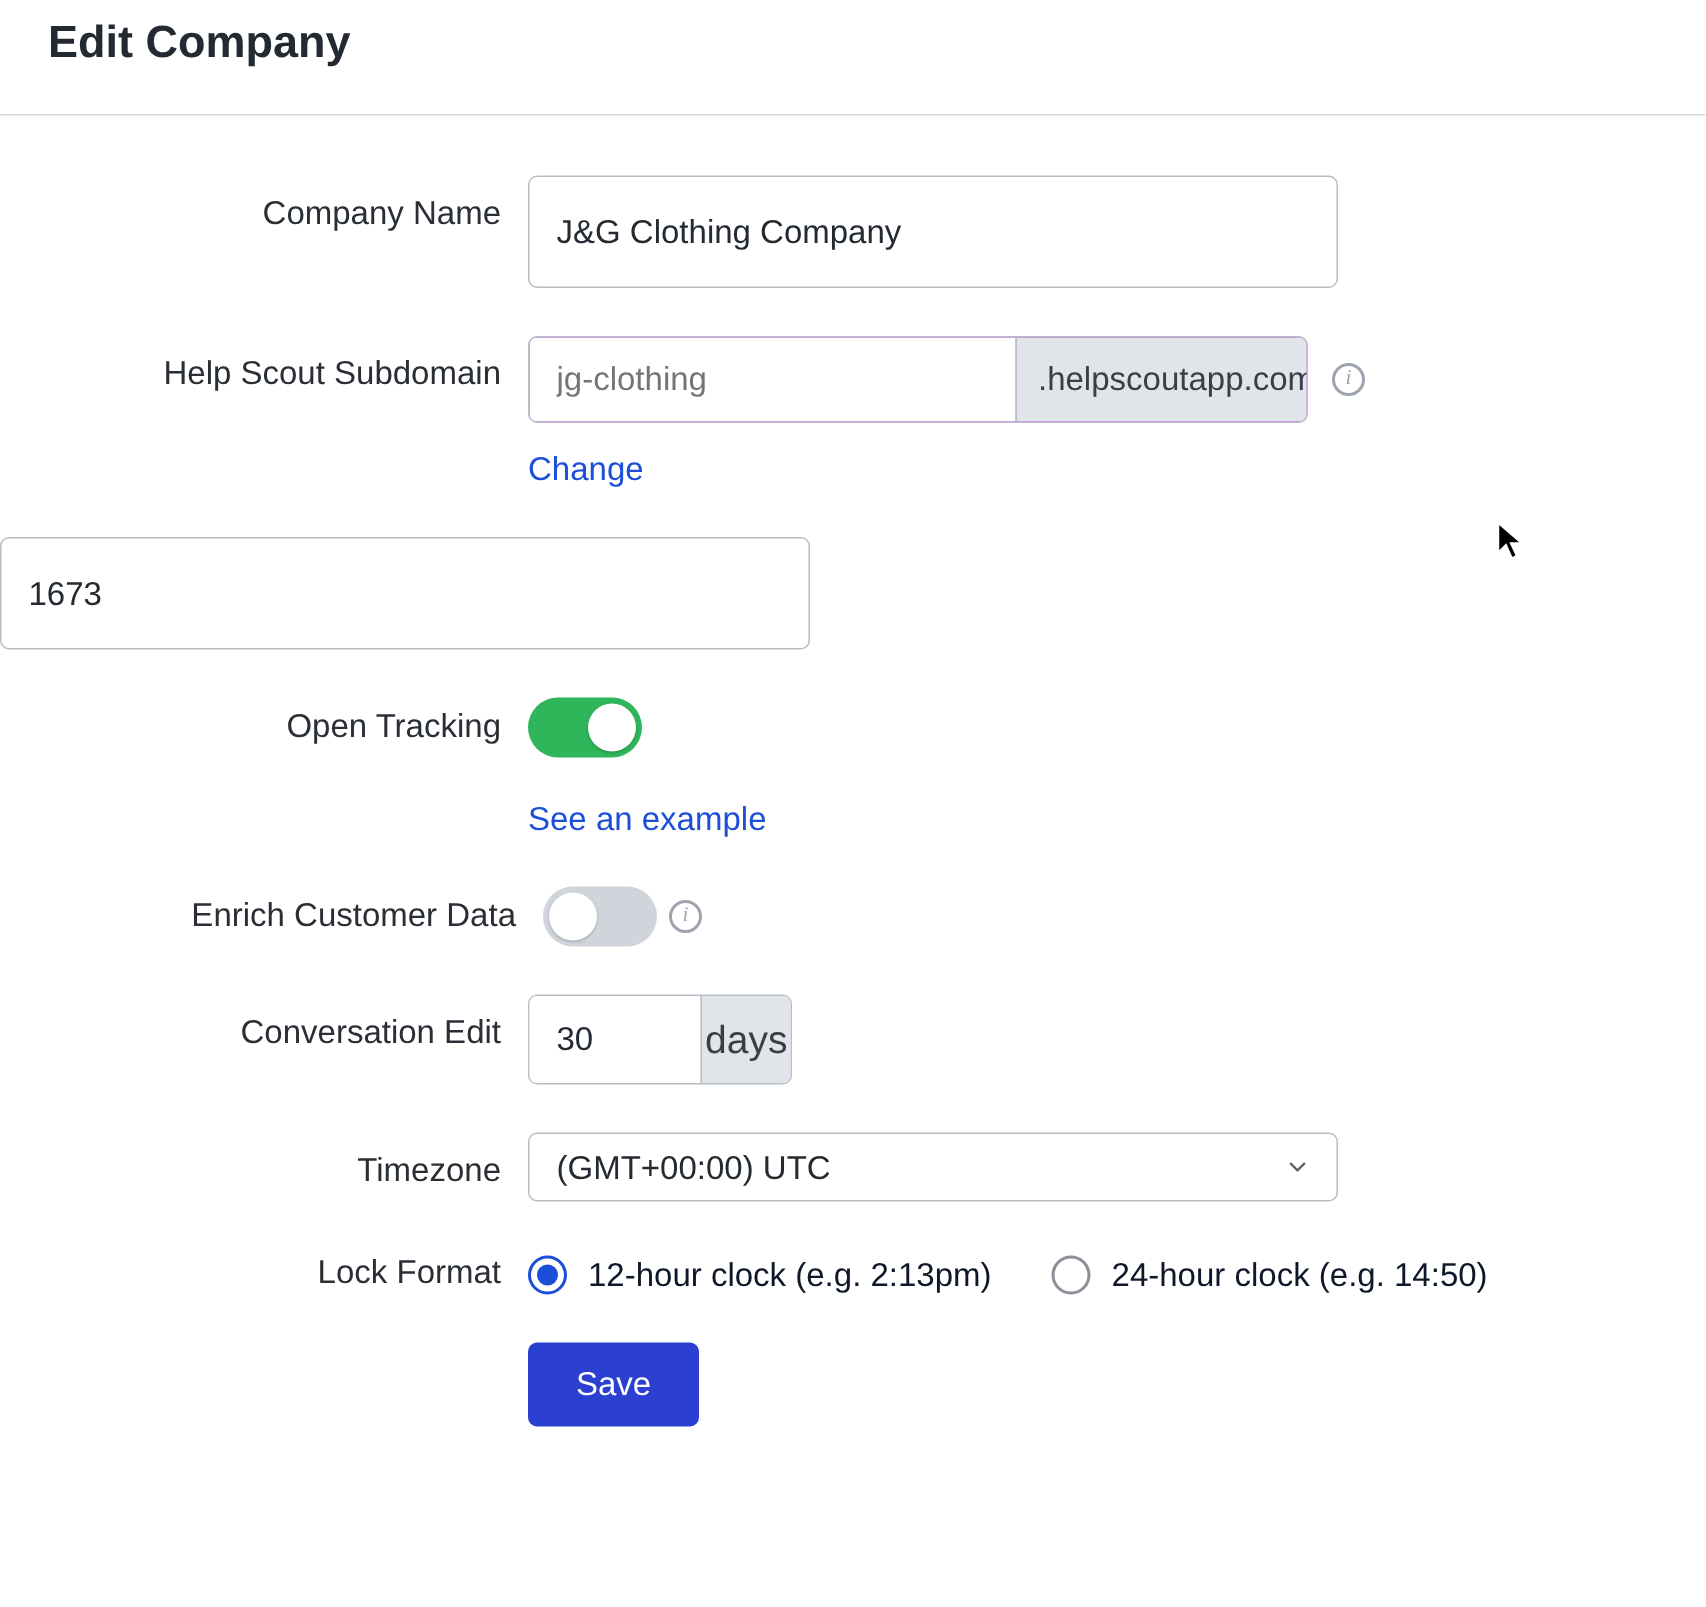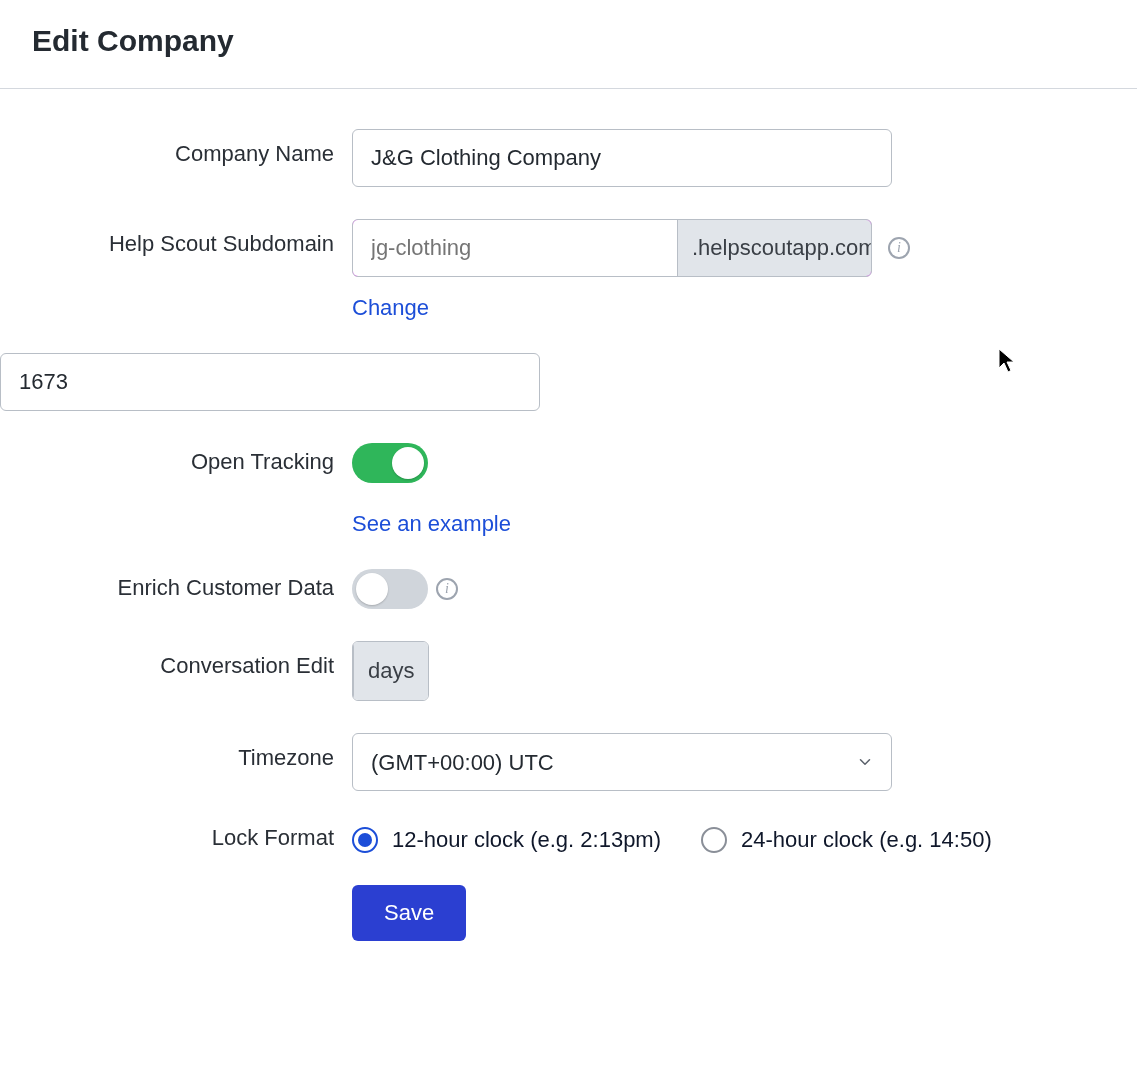--- a/index.html
+++ b/index.html
@@ -7,21 +7,21 @@
   body {
     font-family: -apple-system, BlinkMacSystemFont, "Segoe UI", Helvetica, Arial, sans-serif;
     color: #242A31;
     font-size: 22px;
     width: 1137px;
     background: #fff;
   }
   .page-title {
     font-size: 30px;
     font-weight: 600;
-    padding: 24px 0 30px 32px;
+    padding: 12px 0 30px 32px;
   }
   .hr {
     border: none;
     border-top: 1px solid #d4d8de;
     margin: 0;
   }
   .form {
     padding-top: 40px;
   }
   .row {
@@ -39,21 +39,21 @@
     color: #2a2f36;
   }
   .control-col {
     flex: 1;
     display: flex;
     flex-direction: column;
     align-items: flex-start;
   }
   .text-input {
     width: 540px;
-    height: 58px;
+    height: 75px;
     border: 1px solid #b8bec6;
     border-radius: 6px;
     padding: 0 18px;
     font-size: 22px;
     color: #242A31;
     outline: none;
     background: #fff;
   }
   .text-input::placeholder { color: #9da4af; }
 
@@ -154,32 +154,32 @@
     font-size: 22px;
     color: #242A31;
     outline: none;
     background: #fff;
   }
   .lock-suffix {
     background: #e1e5ea;
     border-left: 1px solid #b8bec6;
     display: flex;
     align-items: center;
-    padding: 0 14px;
-    font-size: 22px;
+    padding: 0 2px;
+    font-size: 26px;
     color: #3a3f46;
   }
 
   .select-wrap {
     position: relative;
     width: 540px;
   }
   .select {
     width: 100%;
-    height: 58px;
+    height: 46px;
     border: 1px solid #b8bec6;
     border-radius: 6px;
     padding: 0 44px 0 18px;
     font-size: 22px;
     color: #242A31;
     background: #fff;
     appearance: none;
     -webkit-appearance: none;
     outline: none;
     cursor: pointer;
@@ -281,36 +281,37 @@
     <div class="row row-toggle">
       <div class="label-col">Open Tracking</div>
       <div class="control-col">
         <div class="toggle toggle-on">
           <div class="toggle-knob"></div>
         </div>
         <span class="link" style="margin-top:28px;">See an example</span>
       </div>
     </div>
 
-    <div class="row row-toggle" style="margin-top:12px;">
+    <div class="row row-toggle" style="margin-top:12px;padding-left:10px;">
       <div class="label-col">Enrich Customer Data</div>
       <div class="control-col">
         <div class="inline-toggle-info">
           <div class="toggle toggle-off">
             <div class="toggle-knob"></div>
           </div>
           <span class="info-icon">i</span>
         </div>
       </div>
     </div>
 
     <div class="row">
       <div class="label-col">Conversation Edit</div>
       <div class="control-col">
         <div class="lock-group">
+          <input class="lock-input" type="text" value="30" style="">
           <div class="lock-suffix">days</div>
         </div>
       </div>
     </div>
 
     <div class="row">
       <div class="label-col">Timezone</div>
       <div class="control-col">
         <div class="select-wrap">
           <select class="select">

